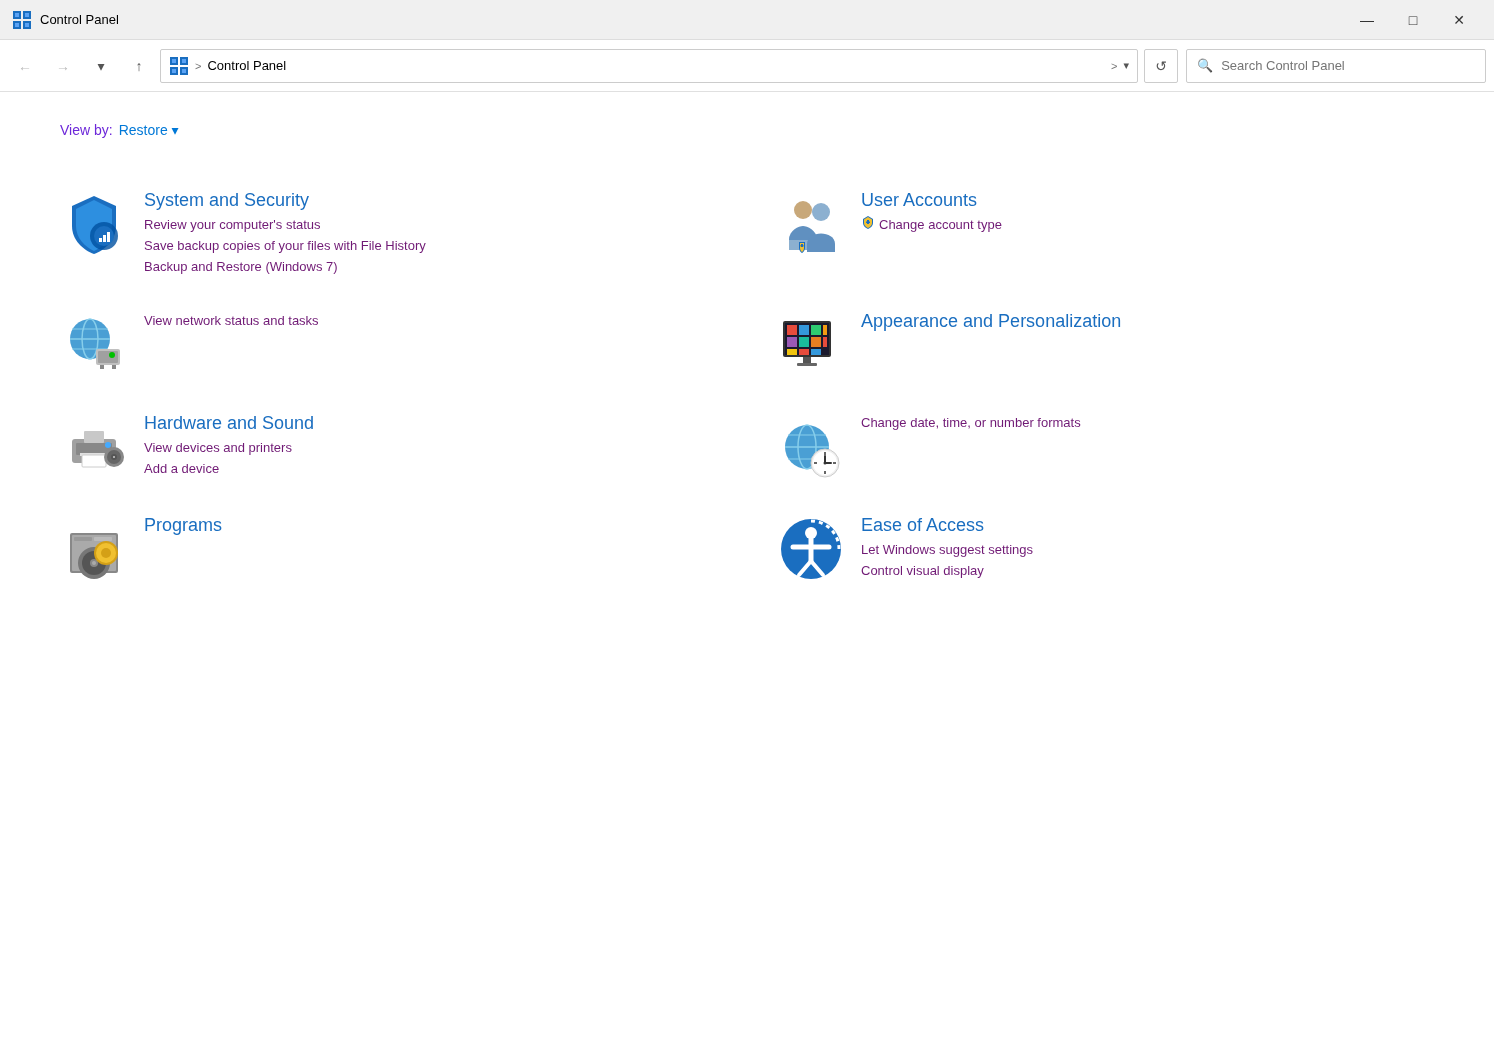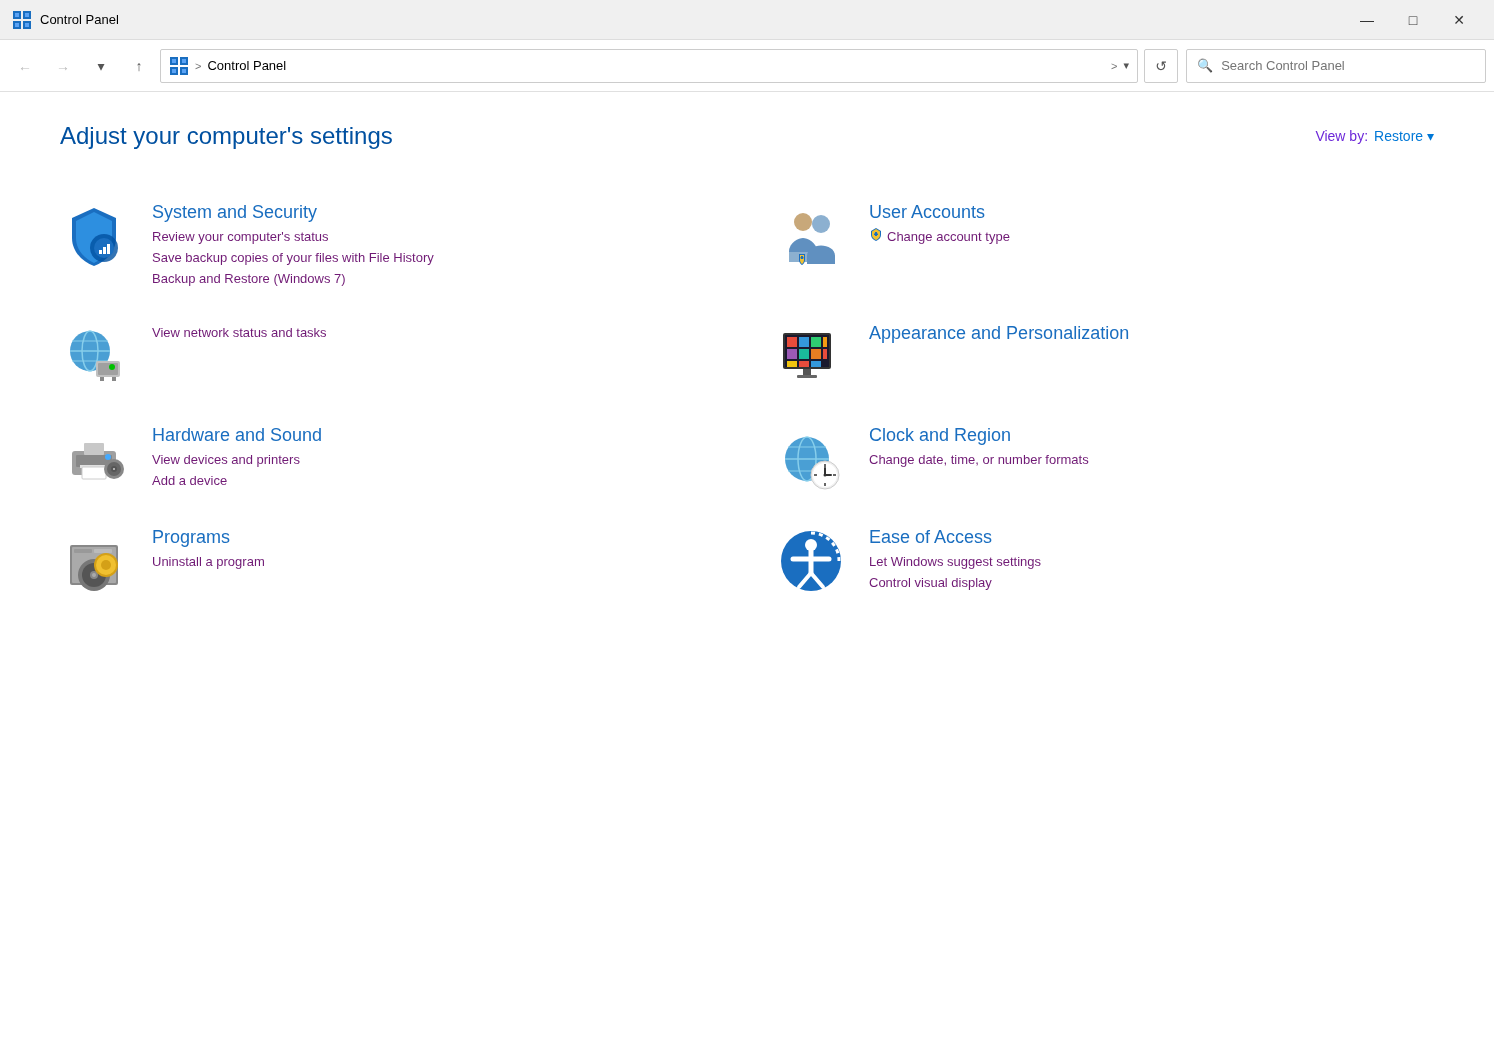--- a/index.html
+++ b/index.html
@@ -174,21 +174,21 @@
     
     .categories-grid {
       display: grid;
       grid-template-columns: 1fr 1fr;
       gap: 10px 60px;
     }
 
     .category-item {
       display: flex;
       align-items: flex-start;
-      gap: 24px;
+      gap: 16px;
       padding: 12px 0;
       cursor: pointer;
     }
 
     .category-icon {
       width: 68px;
       height: 68px;
       flex-shrink: 0;
       display: flex;
       align-items: center;
@@ -268,21 +268,20 @@
 
   <div class="search-bar">
     <span class="search-icon">🔍</span>
     <input class="search-input" type="text" placeholder="Search Control Panel" style="">
   </div>
 </div>
 
 <div class="main-content">
 
   <div class="page-header">
-    <h1 class="page-title">Adjust your computer's settings</h1>
     <div class="view-by">
       <span class="view-by-label">View by:</span>
       <span class="view-by-value">Restore ▾</span>
     </div>
   </div>
 
   <div class="categories-grid">
 
     <div class="category-item">
       <div class="category-icon">
@@ -437,21 +436,20 @@
           <line x1="46" y1="56" x2="46" y2="59" stroke="#333" stroke-width="1.5"></line>
           <line x1="35" y1="48" x2="38" y2="48" stroke="#333" stroke-width="1.5"></line>
           <line x1="54" y1="48" x2="57" y2="48" stroke="#333" stroke-width="1.5"></line>
 
           <line x1="46" y1="48" x2="46" y2="41" stroke="#333" stroke-width="2" stroke-linecap="round"></line>
           <line x1="46" y1="48" x2="52" y2="48" stroke="#333" stroke-width="2" stroke-linecap="round"></line>
           <circle cx="46" cy="48" r="1.5" fill="#333"></circle>
         </svg>
       </div>
       <div class="category-text">
-        <span class="category-title">Clock and Region</span>
         <a class="category-link">Change date, time, or number formats</a>
       </div>
     </div>
 
     <div class="category-item">
       <div class="category-icon">
         <svg width="64" height="64" viewBox="0 0 64 64">
 
           <rect x="8" y="16" width="48" height="40" rx="2" fill="#888"></rect>
           <rect x="10" y="18" width="44" height="36" rx="1" fill="#aaa"></rect>
@@ -464,21 +462,20 @@
           <ellipse cx="44" cy="36" rx="12" ry="12" fill="#d4a017"></ellipse>
           <ellipse cx="44" cy="36" rx="10" ry="10" fill="#f0c030"></ellipse>
           <ellipse cx="44" cy="36" rx="5" ry="5" fill="#d4a017"></ellipse>
 
           <rect x="12" y="20" width="18" height="4" rx="1" fill="#999"></rect>
           <rect x="32" y="20" width="18" height="4" rx="1" fill="#bbb"></rect>
         </svg>
       </div>
       <div class="category-text">
         <span class="category-title">Programs</span>
-        <a class="category-link">Uninstall a program</a>
       </div>
     </div>
 
     <div class="category-item">
       <div class="category-icon">
         <svg width="64" height="64" viewBox="0 0 64 64">
 
           <circle cx="32" cy="32" r="30" fill="#1a6ec0"></circle>
 
           <circle cx="32" cy="16" r="6" fill="white"></circle>

